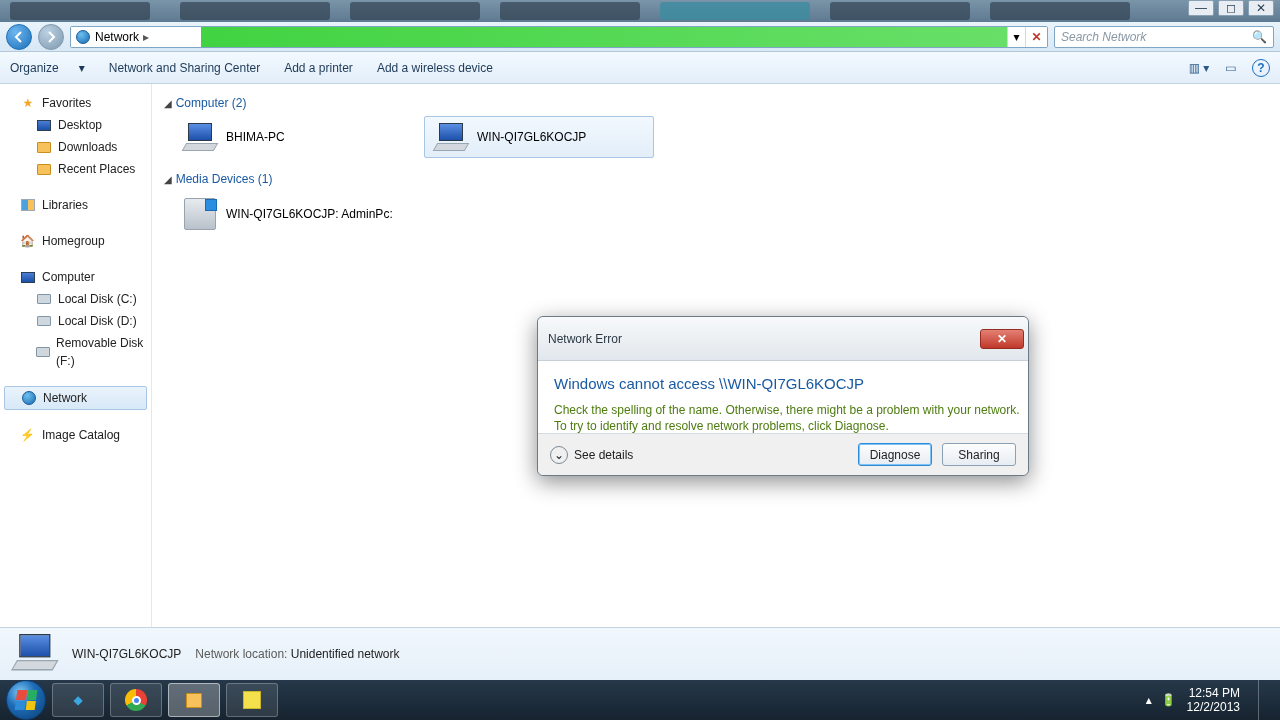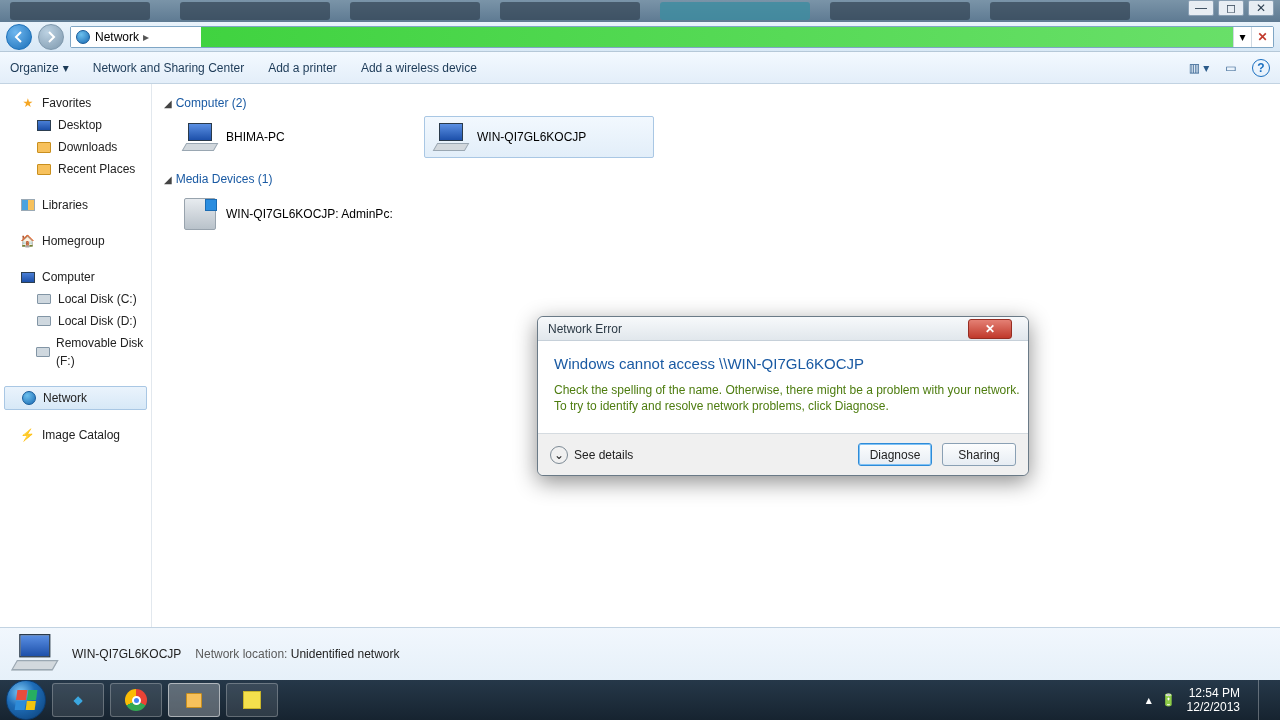--- a/index.html
+++ b/index.html
@@ -49,21 +49,21 @@
   }
 
   
   .toolbar {
     position: absolute; top: 52px; left: 0; right: 0; height: 32px;
     background: linear-gradient(#f3f9ff, #e3eef9);
     border-bottom: 1px solid #c2d3e2;
     display: flex; align-items: center; padding: 0 10px; gap: 24px;
   }
   .toolbar .link { color: #1c3a57; cursor: default; }
-  .toolbar .organize { display:flex; align-items:center; gap:4px; }
+  .toolbar .organize { display:flex; align-items:center; gap:20px; }
   .toolbar .right { margin-left: auto; display:flex; align-items:center; gap:10px; }
   .toolbar .iconbtn { width:22px; height:22px; display:flex; align-items:center; justify-content:center; color:#2a5a8a; }
 
   
   .sidebar {
     position: absolute; top: 84px; left: 0; width: 152px; bottom: 93px;
     background: #fff; border-right: 1px solid #e2e8ee;
     padding-top: 8px;
   }
   .nav-group { margin-bottom: 14px; }
@@ -96,23 +96,23 @@
   .media-icon { width:32px; height:32px; background:linear-gradient(#e7ebef,#b9c2ca); border:1px solid #98a3ad; border-radius:2px; position:relative;}
   .media-icon::after { content:""; position:absolute; top:0; right:-2px; width:10px; height:10px; background:#2a8de0; border:1px solid #1a6bb3;}
 
   
   .dialog {
     position: absolute; left: 385px; top: 232px; width: 492px; height: 160px;
     background: #fff; border: 1px solid #6a7a87; border-radius: 6px;
     box-shadow: 0 6px 22px rgba(0,0,0,0.45);
   }
   .dialog .titlebar {
-    height: 24px; background: linear-gradient(#f7f9fb, #e1e7ec);
+    height: 44px; background: linear-gradient(#f7f9fb, #e1e7ec);
     border-bottom: 1px solid #c6d0d9; border-radius: 6px 6px 0 0;
-    display:flex; align-items:center; padding:0 16px 0 10px; color:#2b3945;
+    display:flex; align-items:center; padding:0 4px 0 10px; color:#2b3945;
   }
   .dialog .closebtn {
     margin-left:auto; width:44px; height:20px;
     background: linear-gradient(#e48074,#c0392b); border:1px solid #962d22; border-radius:3px;
     color:#fff; display:flex; align-items:center; justify-content:center; font-weight:bold;
   }
   .dialog .body { padding: 14px 4px 0 16px; }
   .dialog .heading { color:#1a5aa3; font-size:15px; margin-bottom:10px; }
   .dialog .msg { color:#4d7c0f; line-height:16px; }
   .dialog .footer {
@@ -195,20 +195,24 @@
     <div class="white-cap">
       <span class="nav-icon">
           <span class="globe"></span>
         </span>
       <span>Network</span>
       <span style="color:#555;">▸</span>
     </div>
     <div class="dd">▾</div>
     <div class="xbtn">✕</div>
   </div>
+  <div class="search-field">
+    <span style="font-style:italic;">Search Network</span>
+    <span style="color:#2a6fb5;">🔍</span>
+  </div>
 </div>
 
 <div class="toolbar">
   <span class="link organize">
     <span>Organize</span>
     <span>▾</span>
   </span>
   <span class="link">Network and Sharing Center</span>
   <span class="link">Add a printer</span>
   <span class="link">Add a wireless device</span>

